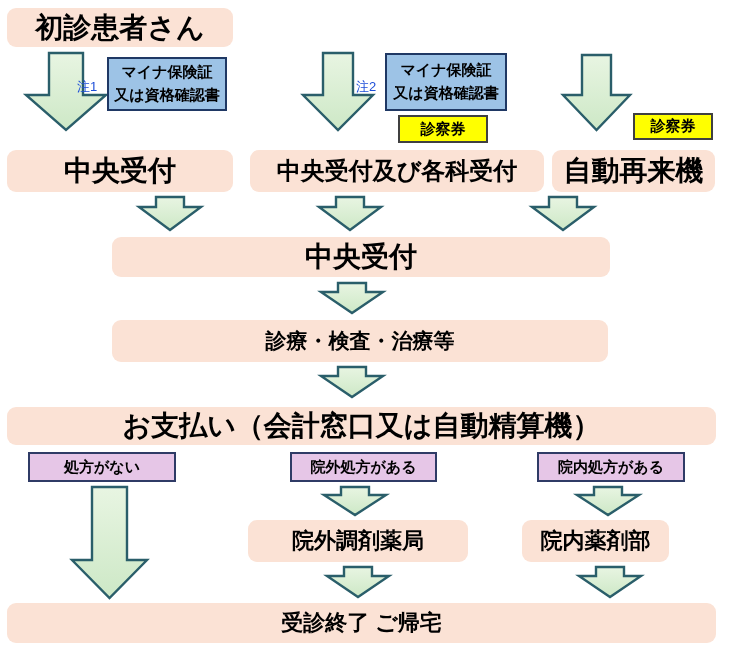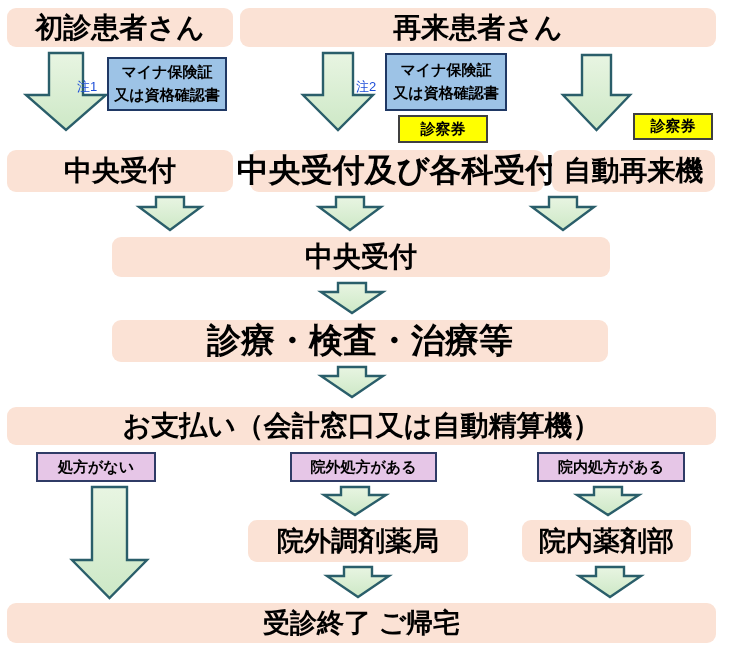--- a/index.html
+++ b/index.html
@@ -7,21 +7,21 @@
     --arrow_border:#2a5e6a; --card_border:#1f3864; --yellow_border:#404040;
   }
   html,body{margin:0;padding:0;background:#ffffff;}
   .canvas{
     position:relative;width:730px;height:664px;background:#ffffff;overflow:hidden;
     font-family:"Liberation Sans","DejaVu Sans",sans-serif;color:#000;
   }
   .box{position:absolute;display:flex;align-items:center;justify-content:center;
        box-sizing:border-box;white-space:nowrap;font-weight:700;}
   .peach{background:var(--peach,#fbe2d5);border-radius:9px;}
-  .f28{font-size:28px;} .f27{font-size:32px;} .f29{font-size:34px;text-align:center;} .f30{font-size:27px;}
+  .f28{font-size:28px;} .f27{font-size:24px;} .f29{font-size:21px;text-align:center;} .f30{font-size:22px;}
   .bluebox{background:var(--blue,#9dc3e6);border:2.5px solid var(--card_border,#1f3864);
            flex-direction:column;font-size:15px;line-height:1.55;font-family:Liberation Serif, serif;}
   .yellowbox{background:var(--yellow,#ffff00);border:2.5px solid var(--yellow_border,#404040);
            font-size:15px;}
   .purplebox{background:var(--purple,#e6c6e7);border:2px solid #2f3b66;font-size:15px;}
   .note{position:absolute;font-size:13px;font-weight:400;color:#1d4ed8;}
   .arrow{position:absolute;overflow:visible;}
   .arrow polygon{fill:url(#ag);stroke:var(--arrow_border,#2a5e6a);stroke-width:2.4;stroke-linejoin:miter;}
 </style>
 </head>
@@ -32,21 +32,20 @@
     <linearGradient id="ag" x1="0" y1="0" x2="0" y2="1">
       <stop offset="0" stop-color="#e8f5e2"></stop>
       <stop offset="1" stop-color="#cde8c6"></stop>
     </linearGradient>
   </defs>
 </svg>
 
 <div class="canvas">
 
   <div class="box peach f28" style="left:7px;top:8px;width:226px;height:39px">初診患者さん</div>
-  <div class="box peach f28" style="left:240px;top:8px;width:476px;height:39px">再来患者さん</div>
 
   <svg class="arrow" style="left:26px;top:53px" width="80" height="77" viewBox="0 0 80 77">
     <polygon points="23,0 57,0 57,42 80,42 40,77 0,42 23,42"></polygon>
   </svg>
   <svg class="arrow" style="left:303px;top:53px" width="70" height="77" viewBox="0 0 70 77">
     <polygon points="20,0 50,0 50,42 70,42 35,77 0,42 20,42"></polygon>
   </svg>
   <svg class="arrow" style="left:563px;top:55px" width="67" height="75" viewBox="0 0 67 75">
     <polygon points="19,0 48,0 48,40 67,40 33.5,75 0,40 19,40"></polygon>
   </svg>
@@ -87,36 +86,36 @@
   </svg>
 
   <div class="box peach f29" style="left:112px;top:320px;width:496px;height:42px">診療・検査・治療等</div>
 
   <svg class="arrow" style="left:321px;top:367px" width="62" height="30" viewBox="0 0 62 30">
     <polygon points="17,0 45,0 45,9 62,9 31,30 0,9 17,9"></polygon>
   </svg>
 
   <div class="box peach f28" style="left:7px;top:407px;width:709px;height:38px">お支払い（会計窓口又は自動精算機）</div>
 
-  <div class="box purplebox" style="left:36px;top:452px;width:120px;height:30px">処方がない</div>
+  <div class="box purplebox" style="left:28px;top:452px;width:148px;height:30px">処方がない</div>
   <div class="box purplebox" style="left:290px;top:452px;width:147px;height:30px">院外処方がある</div>
   <div class="box purplebox" style="left:537px;top:452px;width:148px;height:30px">院内処方がある</div>
 
   <svg class="arrow" style="left:72px;top:487px" width="75" height="111" viewBox="0 0 75 111">
     <polygon points="20,0 55,0 55,73 75,73 37.5,111 0,73 20,73"></polygon>
   </svg>
   <svg class="arrow" style="left:324px;top:487px" width="62" height="28" viewBox="0 0 62 28">
     <polygon points="17,0 45,0 45,8 62,8 31,28 0,8 17,8"></polygon>
   </svg>
   <svg class="arrow" style="left:577px;top:487px" width="62" height="28" viewBox="0 0 62 28">
     <polygon points="17,0 45,0 45,8 62,8 31,28 0,8 17,8"></polygon>
   </svg>
 
   <div class="box peach f30" style="left:248px;top:520px;width:220px;height:42px">院外調剤薬局</div>
-  <div class="box peach f30" style="left:522px;top:520px;width:169px;height:42px">院内薬剤部</div>
+  <div class="box peach f30" style="left:522px;top:520px;width:147px;height:42px">院内薬剤部</div>
 
   <svg class="arrow" style="left:327px;top:567px" width="62" height="30" viewBox="0 0 62 30">
     <polygon points="17,0 45,0 45,9 62,9 31,30 0,9 17,9"></polygon>
   </svg>
   <svg class="arrow" style="left:579px;top:567px" width="62" height="30" viewBox="0 0 62 30">
     <polygon points="17,0 45,0 45,9 62,9 31,30 0,9 17,9"></polygon>
   </svg>
 
   <div class="box peach f30" style="left:7px;top:603px;width:709px;height:40px">受診終了 ご帰宅</div>
 

